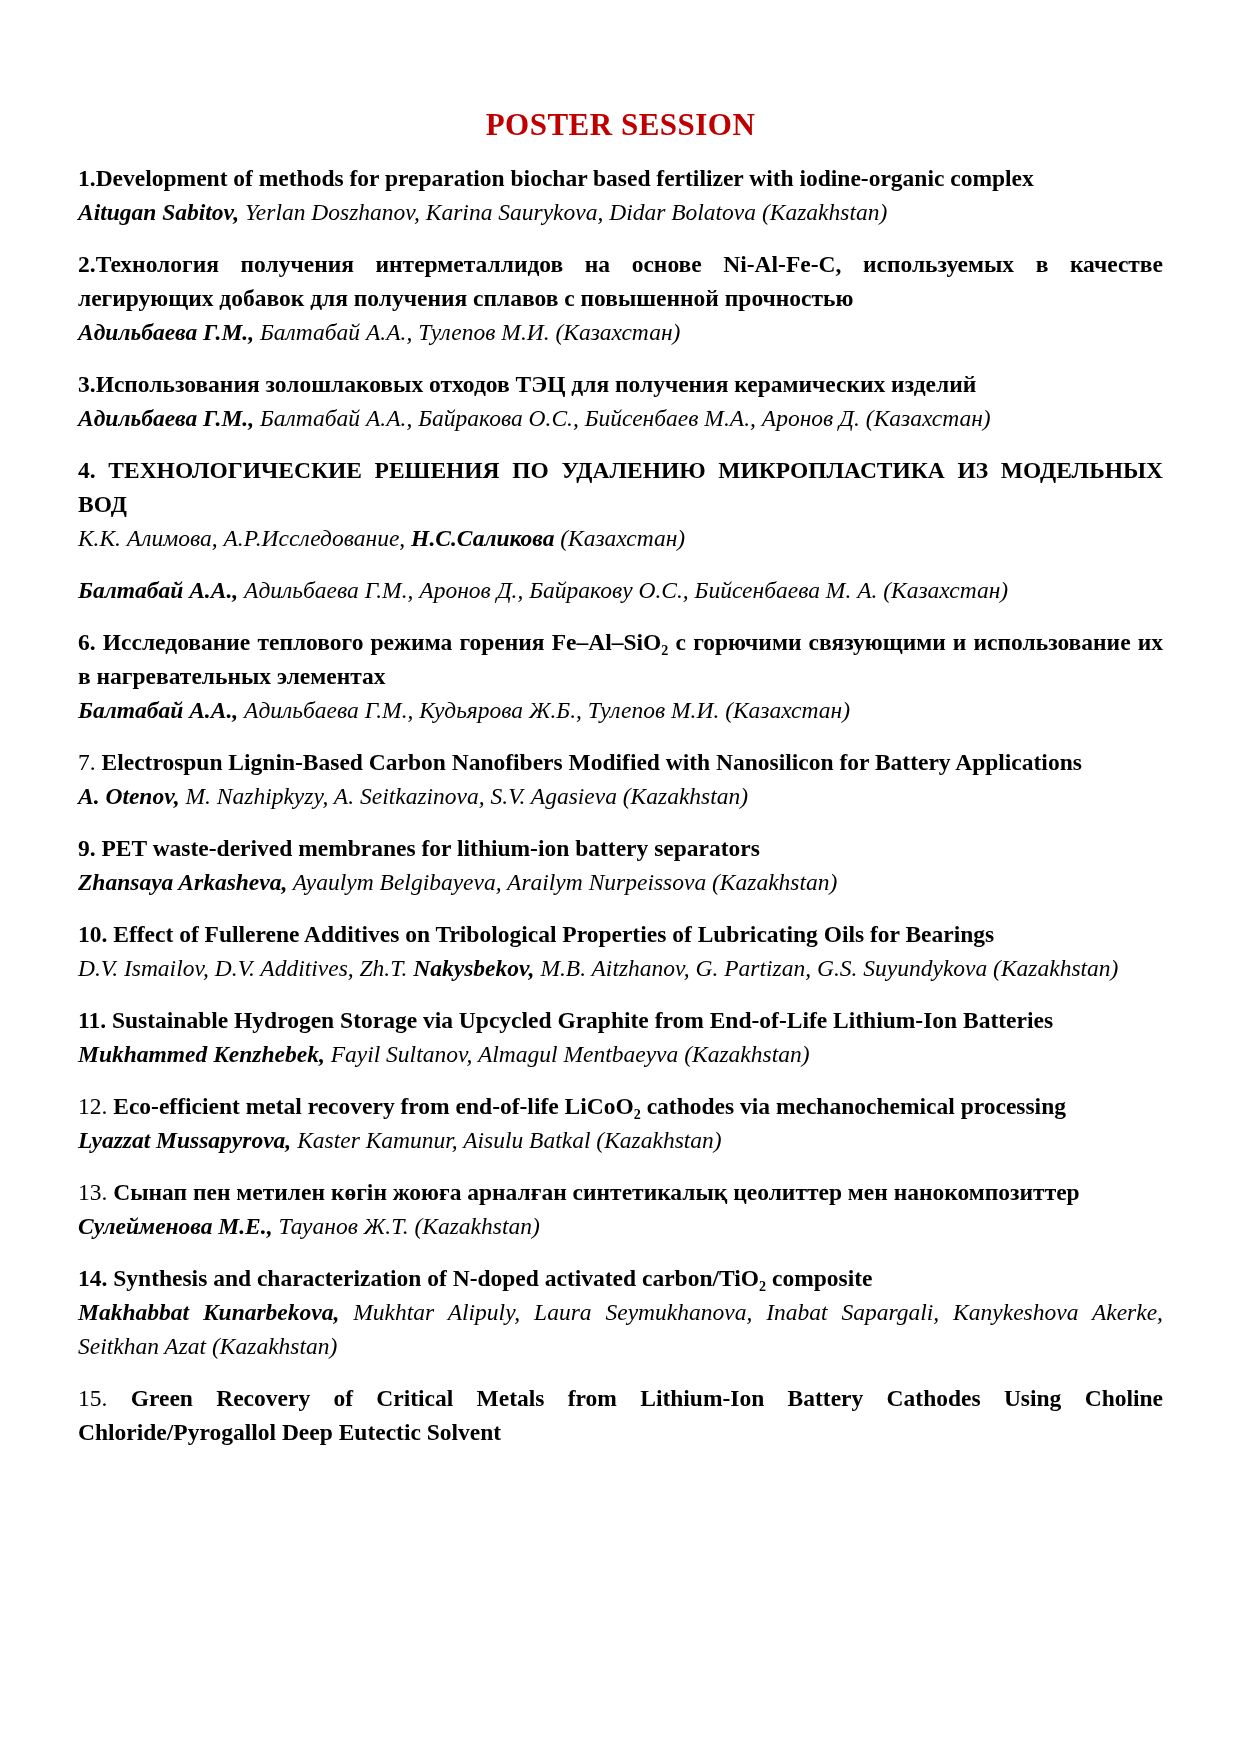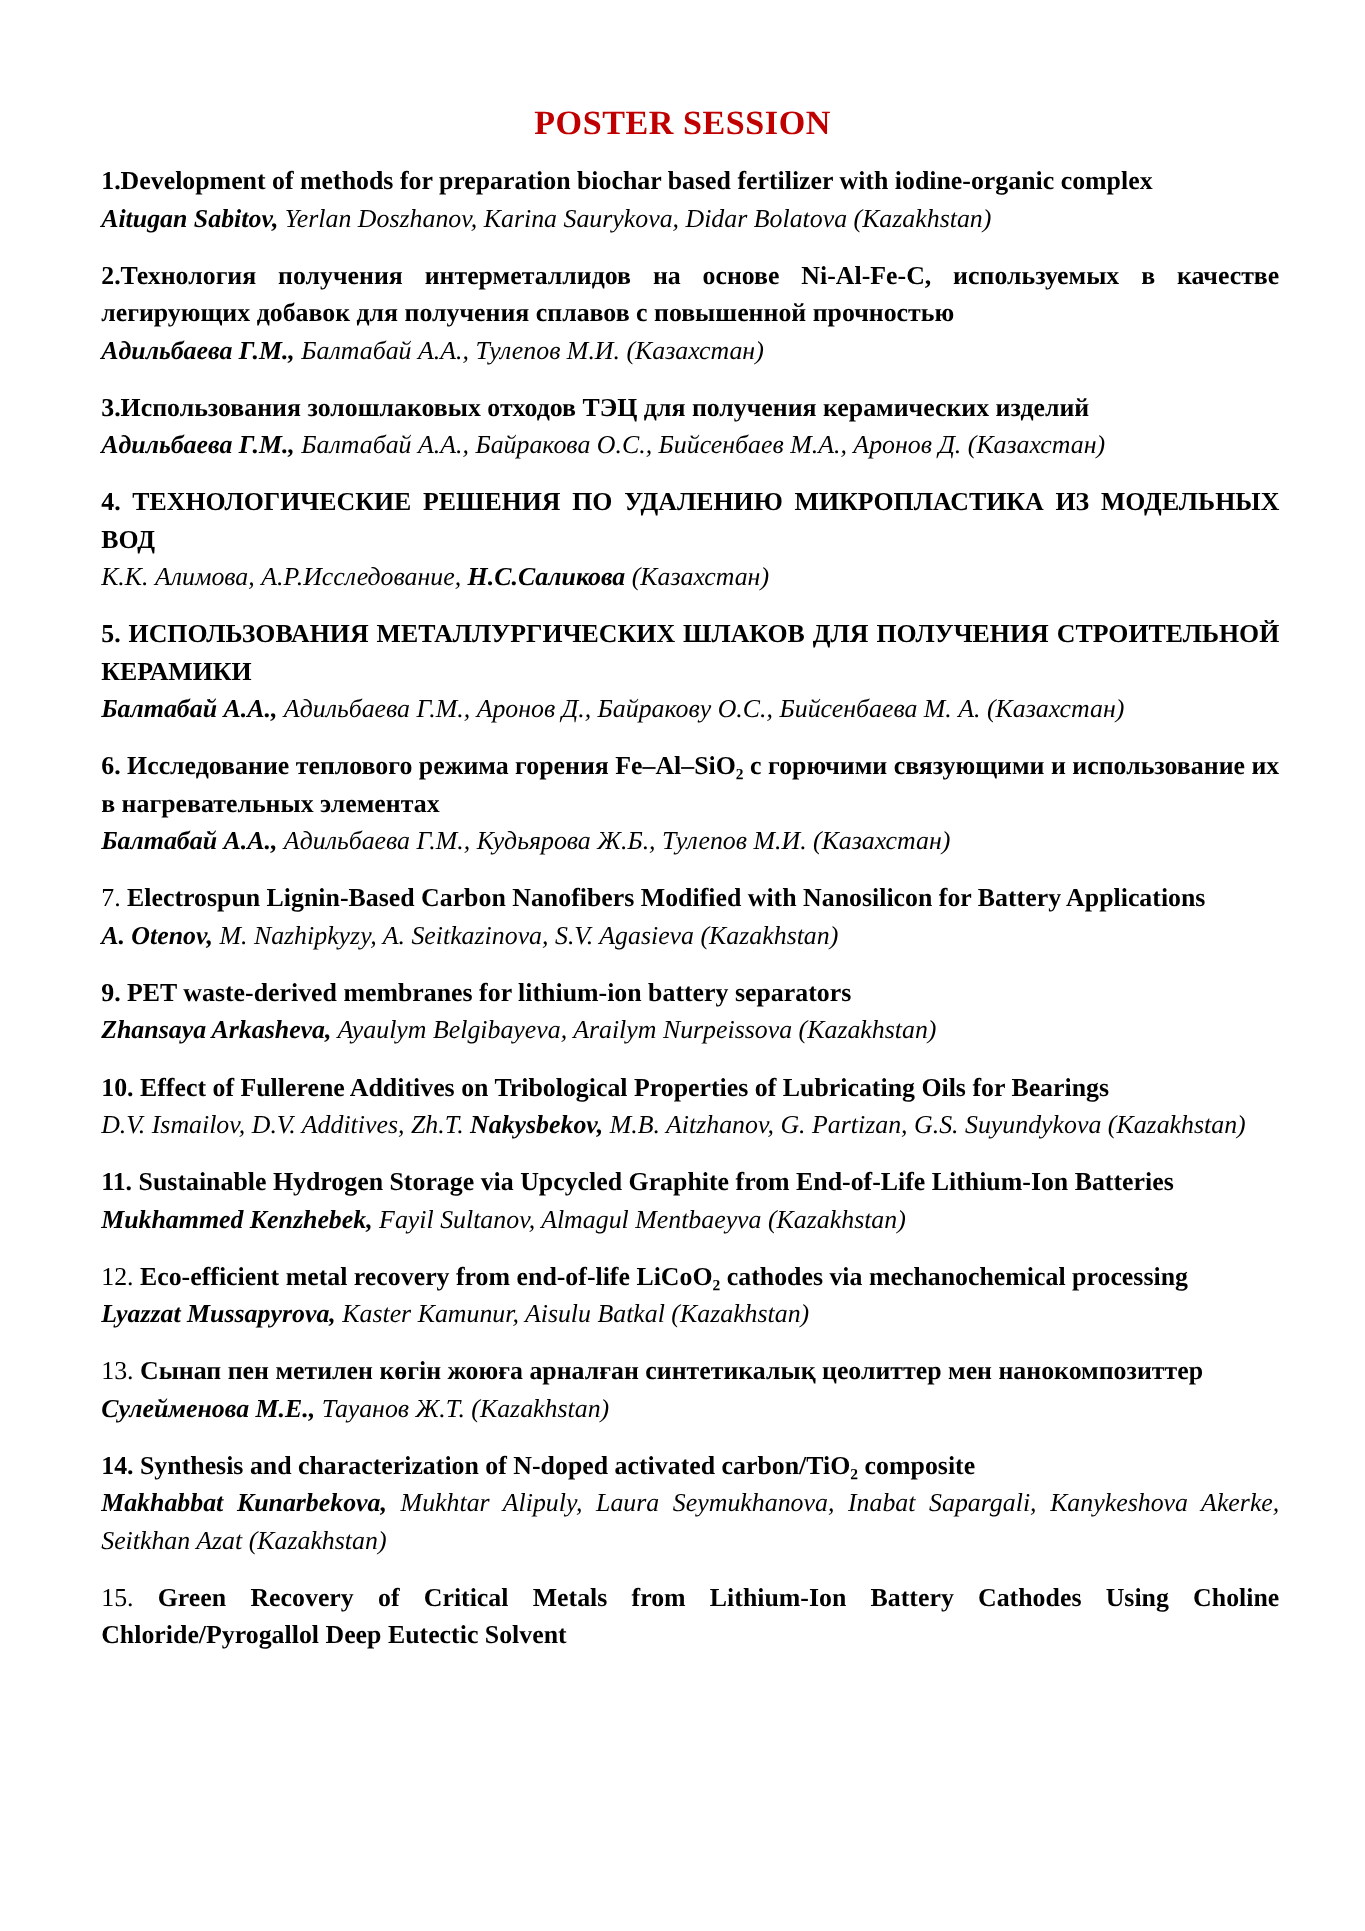--- a/index.html
+++ b/index.html
@@ -12,32 +12,32 @@
     width: 1241px;
     height: 1755px;
     box-sizing: border-box;
     padding: 92px 78px 30px 78px;
     background: #ffffff;
     overflow: hidden;
     font-family: "Liberation Serif", "DejaVu Serif", serif;
     color: #000000;
   }
   .doc-title {
-    margin: 0 0 16px 0;
+    margin: 13px 0 16px 0;
     text-align: center;
     font-size: 31px;
     line-height: 40px;
     font-weight: bold;
     letter-spacing: 0.5px;
   }
   .entries {
     width: 100%;
   }
   .entry {
-    margin: 0 0 18px 14px;
+    margin: 0 0 18px 0;
   }
   .entry p {
     margin: 0;
     font-size: 23.5px;
     line-height: 34px;
     text-align: justify;
   }
   .title {
     font-weight: bold;
   }
@@ -70,21 +70,20 @@
       </div>
       <div class="entry">
         <p class="title italic"><span class="num">3.</span><span>Использования золошлаковых отходов ТЭЦ для получения керамических изделий</span></p>
         <p class="authors"><span class="bold">Адильбаева Г.М.,</span><span> Балтабай А.А., Байракова О.С., Бийсенбаев М.А., Аронов Д. (Казахстан)</span></p>
       </div>
       <div class="entry">
         <p class="title italic"><span class="num">4. </span><span>ТЕХНОЛОГИЧЕСКИЕ РЕШЕНИЯ ПО УДАЛЕНИЮ МИКРОПЛАСТИКА ИЗ МОДЕЛЬНЫХ ВОД</span></p>
         <p class="authors"><span>К.К. Алимова, А.Р.Исследование, </span><span class="bold">Н.С.Саликова</span><span> (Казахстан)</span></p>
       </div>
       <div class="entry">
-        <p class="title italic"><span class="num">5. </span><span>ИСПОЛЬЗОВАНИЯ МЕТАЛЛУРГИЧЕСКИХ ШЛАКОВ ДЛЯ ПОЛУЧЕНИЯ СТРОИТЕЛЬНОЙ КЕРАМИКИ</span></p>
         <p class="authors"><span class="bold">Балтабай А.А.,</span><span> Адильбаева Г.М., Аронов Д., Байракову О.С., Бийсенбаева М. А. (Казахстан)</span></p>
       </div>
       <div class="entry">
         <p class="title italic"><span class="num">6. </span><span>Исследование теплового режима горения Fe–Al–SiO₂ с горючими связующими и использование их в нагревательных элементах</span></p>
         <p class="authors"><span class="bold">Балтабай А.А.,</span><span> Адильбаева Г.М., Кудьярова Ж.Б., Тулепов М.И. (Казахстан)</span></p>
       </div>
       <div class="entry">
         <p class="title italic"><span class="num regular">7. </span><span>Electrospun Lignin-Based Carbon Nanofibers Modified with Nanosilicon for Battery Applications</span></p>
         <p class="authors"><span class="bold">A. Otenov,</span><span> M. Nazhipkyzy, A. Seitkazinova, S.V. Agasieva (Kazakhstan)</span></p>
       </div>

